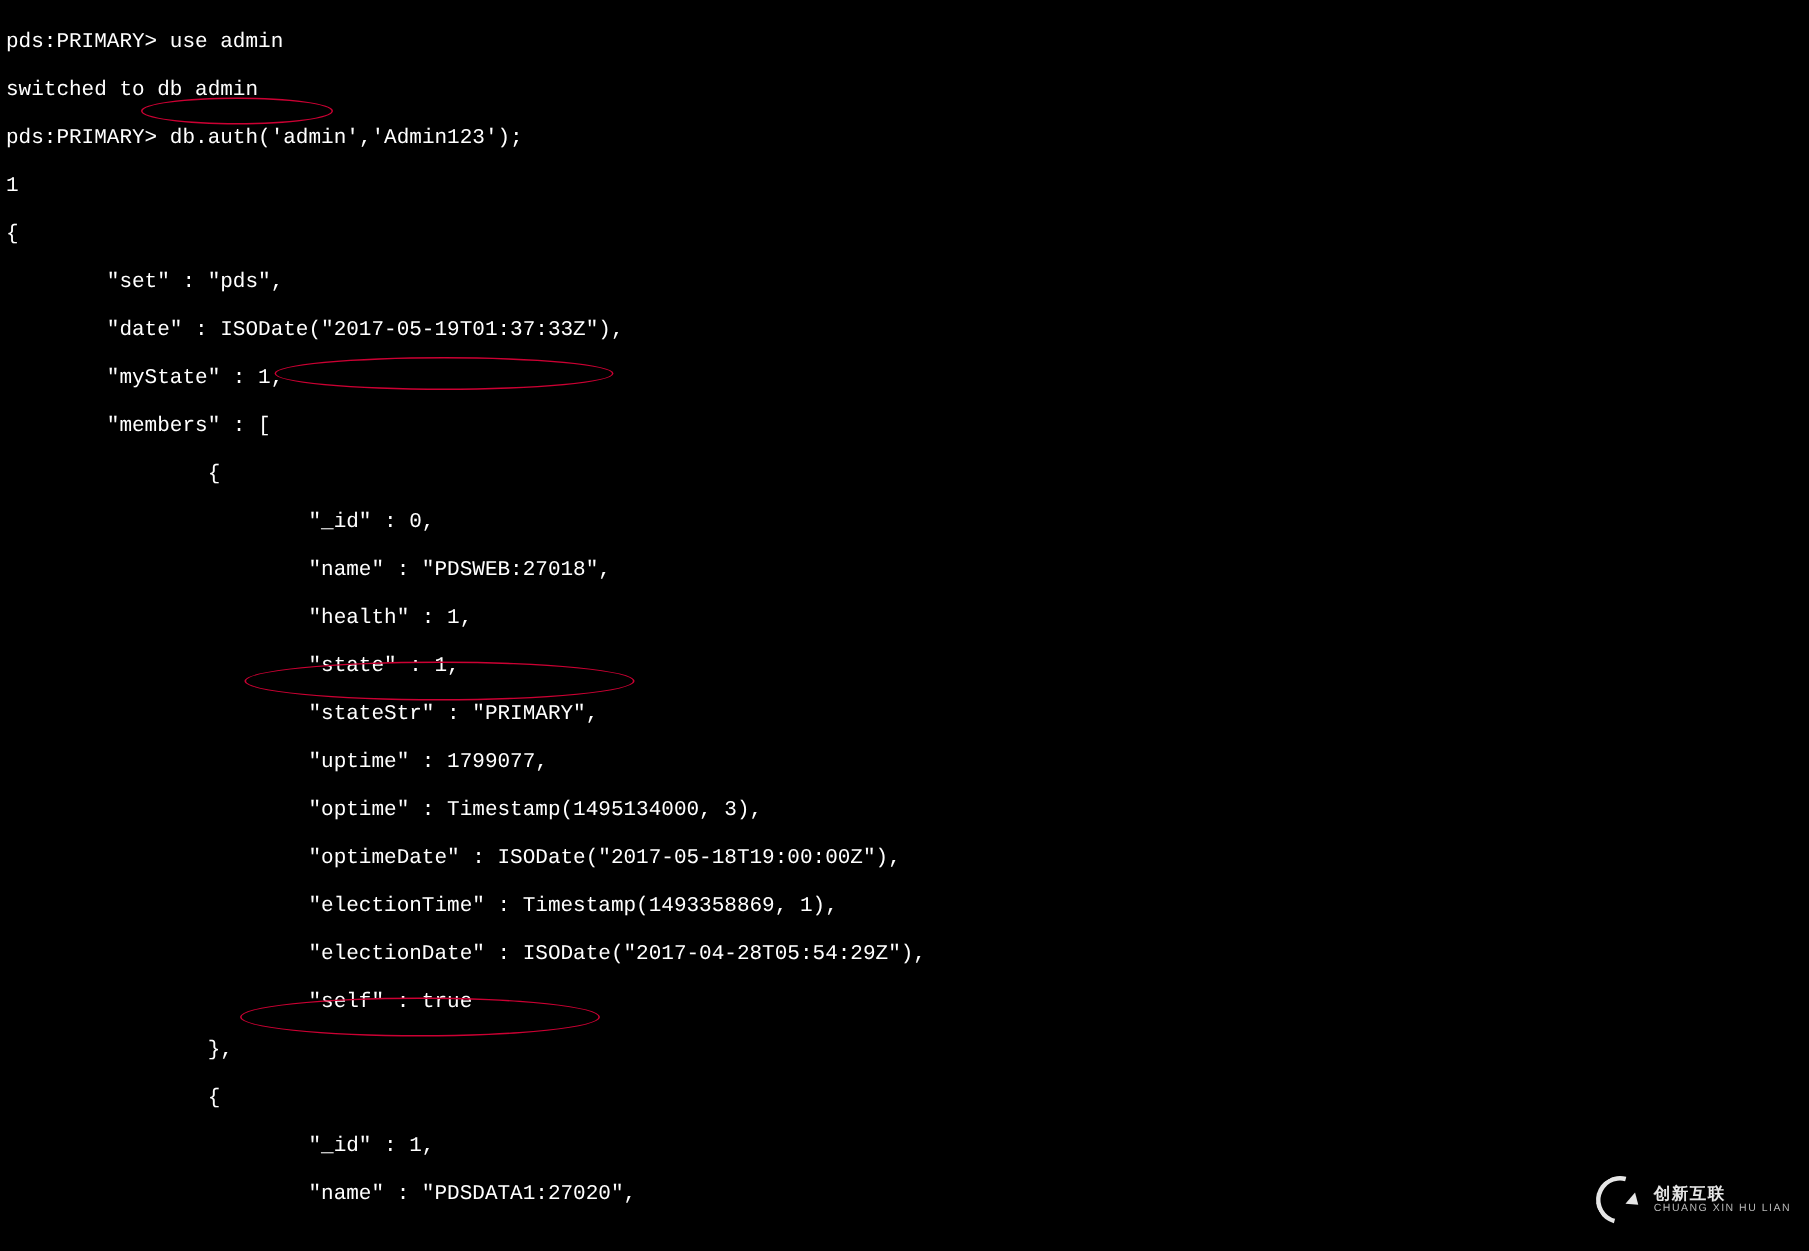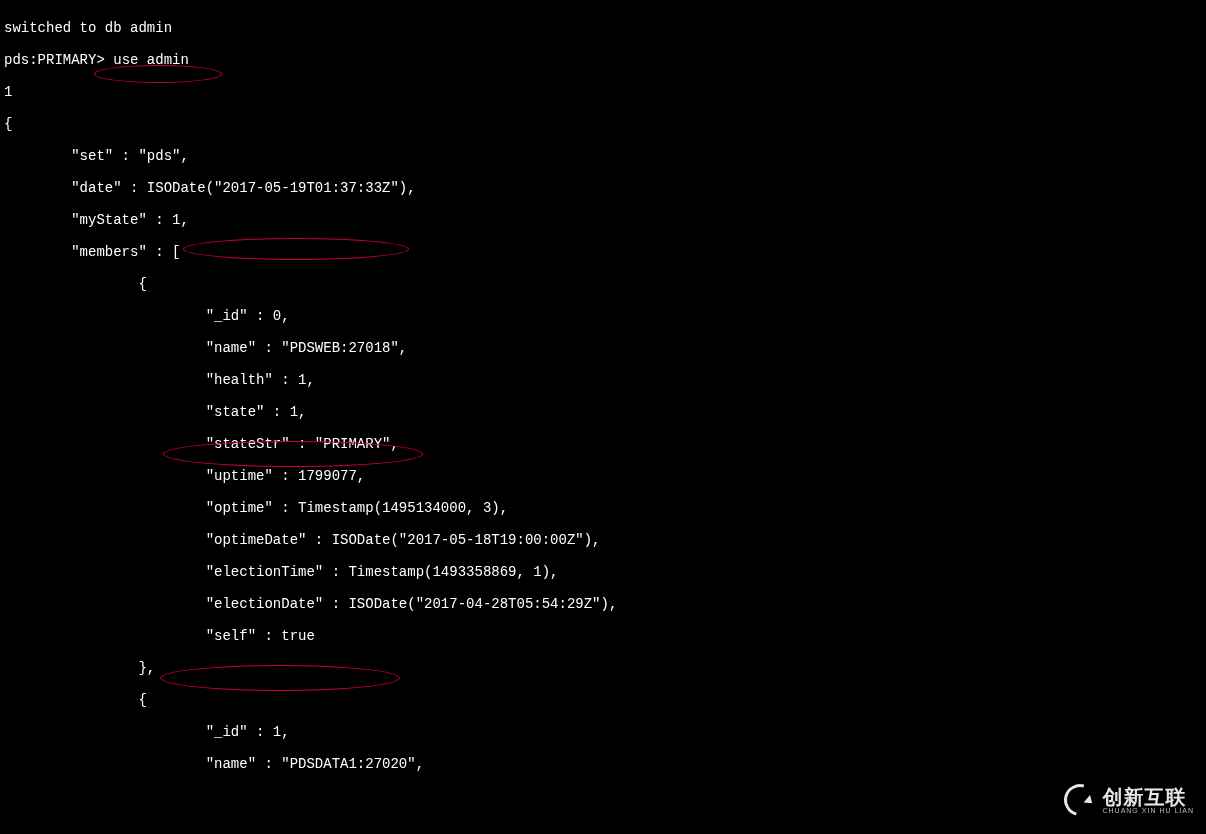--- a/index.html
+++ b/index.html
@@ -96,37 +96,38 @@
       left: 22px;
       transform: rotate(40deg);
     }
     .watermark-text {
       display: flex;
       flex-direction: column;
       line-height: 1;
     }
     .watermark-main {
       font-family: 'Microsoft YaHei', sans-serif;
-      font-size: 20px;
+      font-size: 11px;
       font-weight: bold;
       letter-spacing: 1px;
     }
     .watermark-sub {
       font-family: Arial, sans-serif;
       font-size: 7px;
       letter-spacing: 1px;
       color: #ccc;
     }
   </style>
 </head>
 <body>
 
 <div class="terminal">
+<div class="line"><span>pds:PRIMARY&gt;</span> <span>use admin</span></div>
 <div class="line">switched to db admin</div>
-<div class="line"><span>pds:PRIMARY&gt;</span> <span>use admin</span></div>
+<div class="line"><span>pds:PRIMARY&gt;</span> <span>db.auth('admin','Admin123');</span></div>
 <div class="line">1</div>
 <div class="line">{</div>
 <div class="line">        "set" : "pds",</div>
 <div class="line">        "date" : ISODate("2017-05-19T01:37:33Z"),</div>
 <div class="line">        "myState" : 1,</div>
 <div class="line">        "members" : [</div>
 <div class="line">                {</div>
 <div class="line">                        "_id" : 0,</div>
 <div class="line">                        "name" : "PDSWEB:27018",</div>
 <div class="line">                        "health" : 1,</div>

